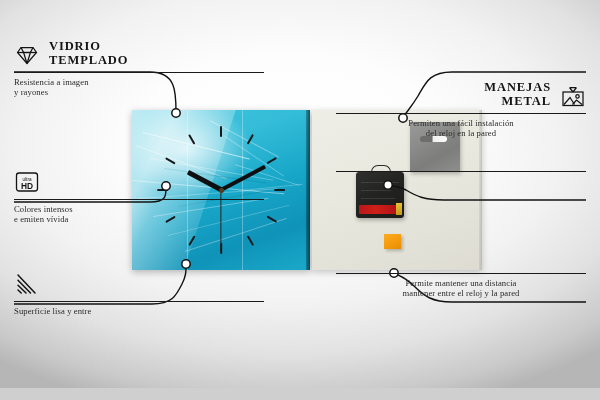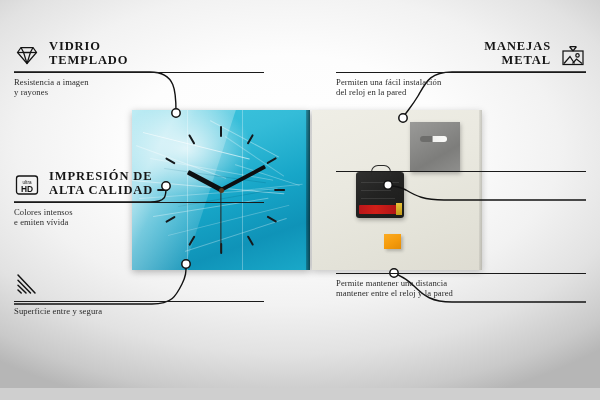--- a/index.html
+++ b/index.html
@@ -20,28 +20,28 @@
     padding-bottom:2px;
   }
   .feature.right .head{flex-direction:row-reverse;}
   .ftitle{
     font-family:"Liberation Serif", serif;
     font-size:12.5px;line-height:13.5px;letter-spacing:.9px;
     color:#151515;font-weight:700;text-transform:uppercase;
     white-space:pre-line;
   }
   .feature.left .ftitle{text-align:left;}
-  .feature.right .ftitle{text-align:right;}
+  .feature.right .ftitle{text-align:right;margin-top:41px;}
   .rule{height:0;border-top:1.3px solid #1a1a1a;margin-top:3px;}
   .fdesc{
     font-family:"Liberation Serif", serif;
     font-size:8.6px;line-height:10.4px;color:#2b2b2b;
     white-space:pre-line;margin-top:3.5px;letter-spacing:.1px;
   }
-  .feature.right .fdesc{text-align:left;}
+  .feature.right .fdesc{text-align:center;}
   .ic{width:26px;height:24px;flex:0 0 26px;display:block;}
   .ic svg{display:block;width:26px;height:24px;}
 
   
   #f-glass   {left:14px;  top:40px;}
   #f-print   {left:14px;  top:170px;}
   #f-edges   {left:14px;  top:272px;}
   #f-hooks   {left:336px; top:40px;  width:250px;}
   #f-mech    {left:336px; top:168px; width:250px;}
   #f-foam    {left:336px; top:270px; width:250px;}
@@ -230,43 +230,41 @@
 
   <div class="feature left" id="f-print">
     <div class="head">
       <span class="ic">
         <svg viewBox="0 0 26 24">
           <rect x="2.5" y="3" width="21" height="18" rx="2.5" fill="none" stroke="#141414" stroke-width="1.3"></rect>
           <text x="13" y="11" font-family="Liberation Sans, sans-serif" font-size="4.6" text-anchor="middle" fill="#141414">ultra</text>
           <text x="13" y="18.6" font-family="Liberation Sans, sans-serif" font-size="8.4" font-weight="bold" text-anchor="middle" fill="#141414">HD</text>
         </svg>
       </span>
-      <span class="ftitle">IMPRESIÓN DE
-ALTA CALIDAD</span>
     </div>
     <div class="rule"></div>
     <div class="fdesc">Colores intensos
 e emiten vívida</div>
   </div>
 
   <div class="feature left" id="f-edges">
     <div class="head">
       <span class="ic">
         <svg viewBox="0 0 26 24">
             <g stroke="#141414" stroke-width="1.5" stroke-linecap="round">
           <path d="M4 3 L21 21"></path>
               <path d="M4 8.2 L16.5 21"></path>
           <path d="M4 13.2 L12 21"></path>
               <path d="M4 18 L7.2 21"></path>
         </g>
           </svg>
       </span>
     </div>
     <div class="rule"></div>
-    <div class="fdesc">Superficie entre y segura</div>
+    <div class="fdesc">Superficie lisa y entre</div>
   </div>
 
   <div class="feature right" id="f-hooks">
     <div class="head">
       <span class="ic">
         <svg viewBox="0 0 26 24">
             <g fill="none" stroke="#141414" stroke-width="1.25">
           <rect x="3" y="8" width="20" height="13.5"></rect>
           <path d="M13 8 L9.5 3.5 M13 8 L16.5 3.5 M9.5 3.5 L16.5 3.5"></path>
           <circle cx="17.5" cy="12.4" r="1.7"></circle>

